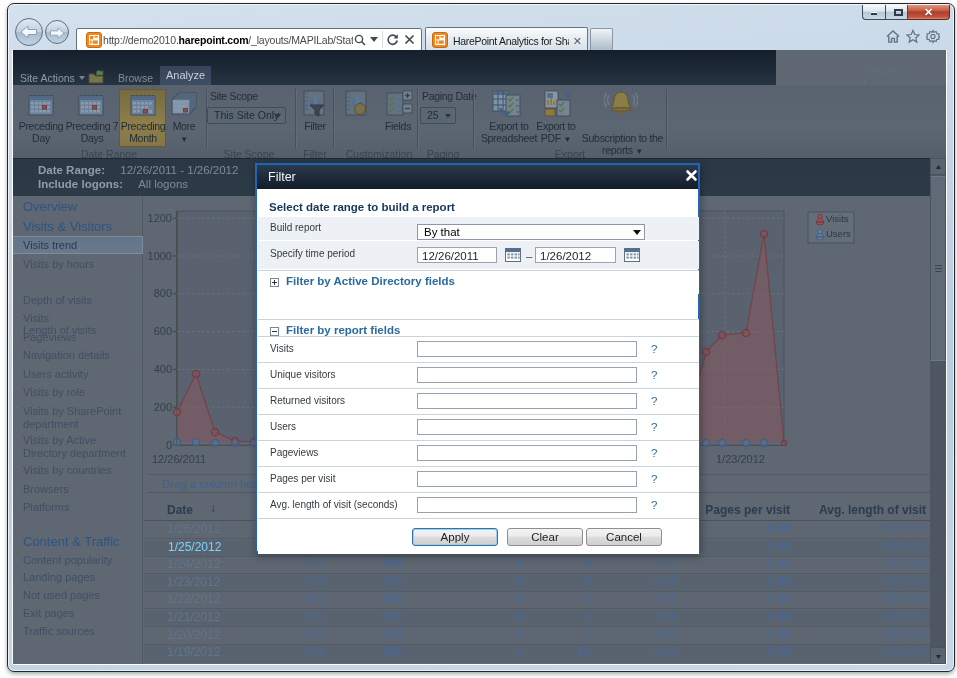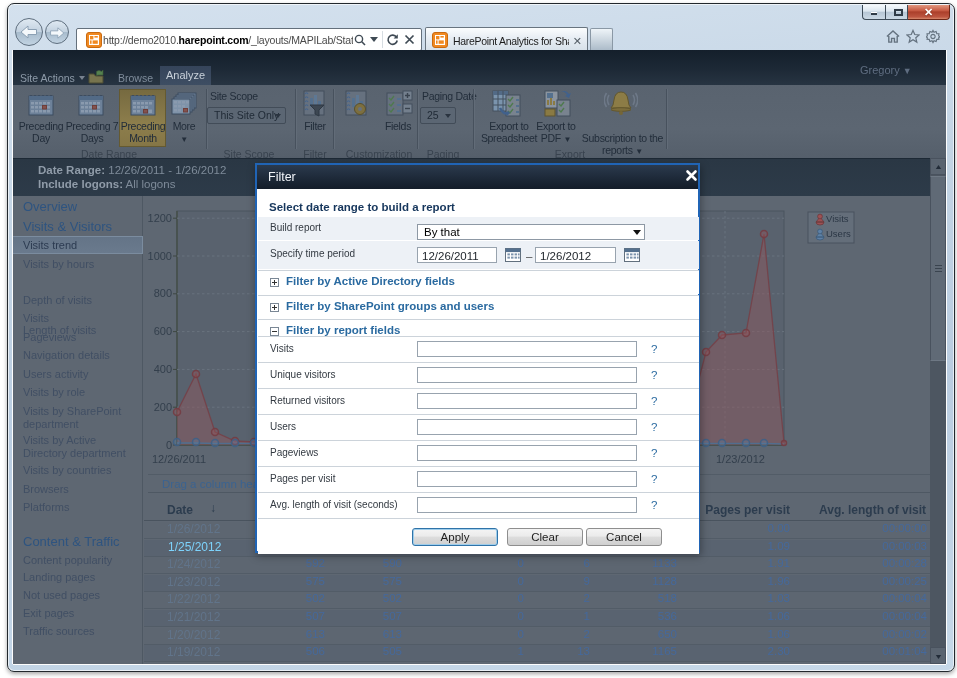--- a/index.html
+++ b/index.html
@@ -28,36 +28,36 @@
 #addr .url { position:absolute; left:26px; top:5px; font-size:10.5px; letter-spacing:-0.2px; color:#4a4a4a; white-space:nowrap; overflow:hidden; width:250px; }
 #addr .url b { color:#000; }
 #tab { position:absolute; left:417px; top:23px; width:163px; height:25px; background:linear-gradient(#fbfdfe, #e8eef4 40%, #d5dfe8); border:1px solid #68747f; border-bottom:none; border-radius:2px 2px 0 0; }
 #tab .fav { position:absolute; left:6px; top:4px; width:16px; height:16px; }
 #tab .t { position:absolute; left:27px; top:7px; font-size:10.5px; letter-spacing:-0.3px; color:#1b1b1b; white-space:nowrap; width:116px; overflow:hidden; }
 #tab .x { position:absolute; right:5px; top:8px; font-size:11px; color:#555e66; line-height:10px; }
 #stub { position:absolute; left:582px; top:24px; width:23px; height:23px; border:1px solid #8a98a5; border-bottom:none; border-radius:2px 2px 0 0; background:linear-gradient(#eef4f8,#a9b9c7); }
 
 #page { position:absolute; left:13px; top:50px; width:933px; height:614px; background:#5e6772; overflow:hidden; box-shadow: -1px 0 0 #fdfdfd, 1px 0 0 #fdfdfd, 0 1px 0 #fdfdfd; }
 
-#spbar { position:absolute; left:0; top:0; width:933px; height:35px; background:linear-gradient(#141f2b,#1d2936 55%,#273442); font-size:11px; }
+#spbar { position:absolute; left:0; top:0; width:763px; height:35px; background:linear-gradient(#141f2b,#1d2936 55%,#273442); font-size:11px; }
 #spbar .sa { position:absolute; left:7px; top:22px; color:#8d9aa8; font-size:10.5px; }
 #spbar .br { position:absolute; left:105px; top:22px; color:#7f8c9b; font-size:10.5px; }
 #antab { position:absolute; left:147px; top:16px; width:51px; height:19px; background:linear-gradient(#35445a,#3e4e63); color:#c9d1da; text-align:center; line-height:19px; font-size:11px; }
 #spbar .greg { position:absolute; left:847px; top:14px; color:#5f6d81; font-size:11px; }
 
 #ribbon { position:absolute; left:0; top:35px; width:933px; height:73px; background:linear-gradient(#59636f,#5c6672 60%,#555f6b); }
 .rsep { position:absolute; top:4px; height:60px; width:1px; background:#47515d; box-shadow:1px 0 0 #626c78; }
 .rcap { position:absolute; top:63px; font-size:10.5px; color:#39434f; width:120px; text-align:center; }
 .rlbl { position:absolute; font-size:10.5px; letter-spacing:-0.3px; color:#222d3a; text-align:center; line-height:11.5px; }
 .rdrop { position:absolute; height:17px; background:#5b6673; border:1px solid #424c58; border-radius:2px; font-size:10.5px; color:#1f2935; line-height:15px; padding-left:6px; }
 .rdrop .da { position:absolute; right:4px; top:6px; width:0; height:0; border-left:3px solid transparent; border-right:3px solid transparent; border-top:4px solid #2a3440; }
 #pmsel { position:absolute; left:106px; top:4px; width:47px; height:58px; background:linear-gradient(#766a40,#8d7e4c 60%,#857646); border:1px solid #655a31; }
 
 #band { position:absolute; left:0; top:108px; width:933px; height:38px; background:linear-gradient(#2a3744,#2d3b49); border-top:1px solid #1d2935; font-size:11.5px; }
-#band b { color:#909ca9; } #band span { color:#7e8b99; }
+#band b { color:#909ca9; } #band span { color:#7e8b99;margin-left:12px; }
 
 #snav { position:absolute; left:0; top:146px; width:130px; height:468px; border-right:1px solid #4e5863; font-size:11px; line-height:13px; }
 .shead { position:absolute; left:10px; color:#2e5480; font-size:13px; }
 .sitem { position:absolute; left:10px; color:#414f64; }
 #ssel { position:absolute; left:0px; top:40px; width:130px; height:18px; background:linear-gradient(#647487,#6a7a8d); border:1px solid #7b8c9f; border-left:none; }
 #ssel span { position:absolute; left:10px; top:2px; color:#2c3b51; }
 
 #sbar { position:absolute; left:917px; top:108px; width:16px; height:506px; background:#4d5661; }
 .sbtn { position:absolute; left:0; width:16px; height:17px; background:#5a6470; border:1px solid #49525e; }
 .sthumb { position:absolute; left:0px; top:18px; width:16px; height:185px; background:#606a76; border:1px solid #6e7884; border-left-color:#49525e; border-right-color:#49525e; }
@@ -198,24 +198,20 @@
         <rect x="13" y="6.4" width="1.6" height="2"></rect>
         <rect x="2.4" y="9.6" width="2.5" height="2"></rect>
         <rect x="6" y="9.6" width="2.5" height="2"></rect>
         <rect x="9.6" y="9.6" width="2.5" height="2"></rect>
         <rect x="13" y="9.6" width="1.6" height="2"></rect>
       </g>
     </svg>
   <div class="dsec" style="top:105px; height:24px;">
       <div class="plus p"></div>
       <div class="slink">Filter by Active Directory fields</div>
-    </div>
-  <div class="dsec" style="top:130px; height:24px;">
-      <div class="plus p"></div>
-      <div class="slink">Filter by SharePoint groups and users</div>
     </div>
   <div class="dsec" style="top:154px; height:17px;">
       <div class="plus"></div>
       <div class="slink">Filter by report fields</div>
     </div>
   <div class="dsec" style="top:171px; height:26px;">
       <div class="dl" style="top:6px;">Visits</div>
       <input class="din" style="left: 159px; top: 4px; width: 220px;">
       <div class="qm" style="top:6px;">?</div>
     </div>

